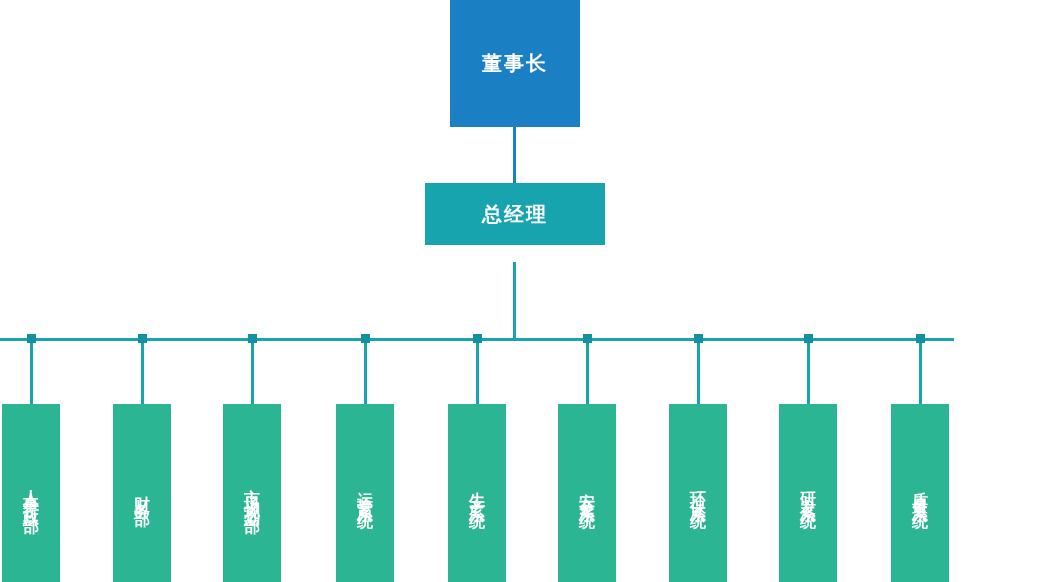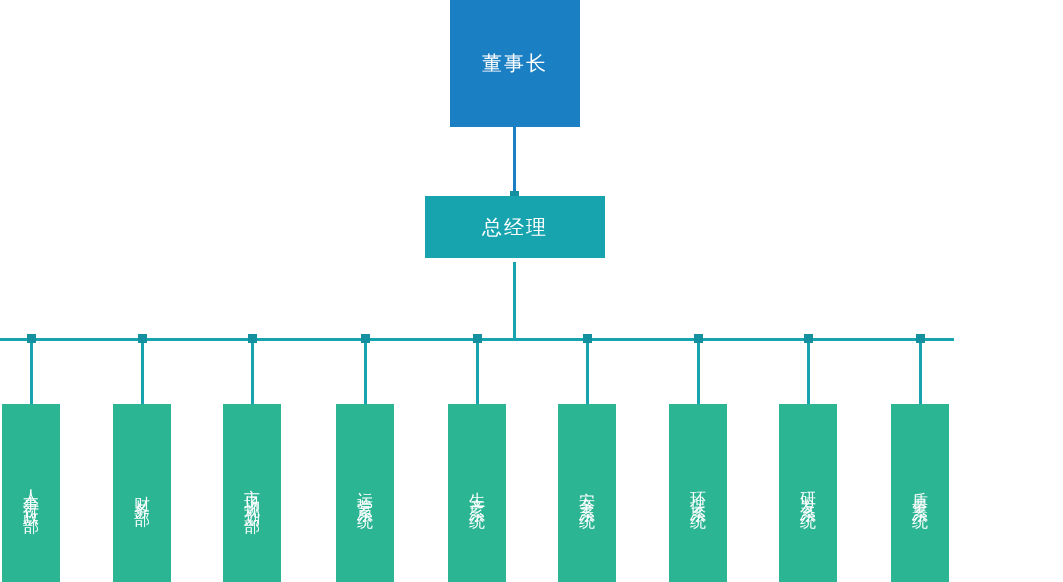--- a/index.html
+++ b/index.html
@@ -7,37 +7,38 @@
     padding: 0;
     background: #ffffff;
     font-family: "DejaVu Sans", "Liberation Sans", sans-serif;
   }
   .chart {
     position: relative;
     width: 954px;
     height: 582px;
     background: #ffffff;
     overflow: hidden;
+    font-weight: bold;
   }
   .node {
     position: absolute;
     display: flex;
     align-items: center;
     justify-content: center;
     color: #ffffff;
     box-sizing: border-box;
   }
   .chairman-box {
     left: 450px; top: 0; width: 130px; height: 127px;
     background: var(--root-box, #1b7fc4);
     font-size: 20px;
     letter-spacing: 2px;
   }
   .manager-box {
-    left: 425px; top: 196px; width: 180px; height: 62px;
+    left: 425px; top: 183px; width: 180px; height: 62px;
     background: var(--manager-box, #17a4ae);
     font-size: 20px;
     letter-spacing: 2px;
   }
   .v-line {
     position: absolute;
     width: 3px;
     background: var(--connector, #17a4ae);
   }
   .root-line {

